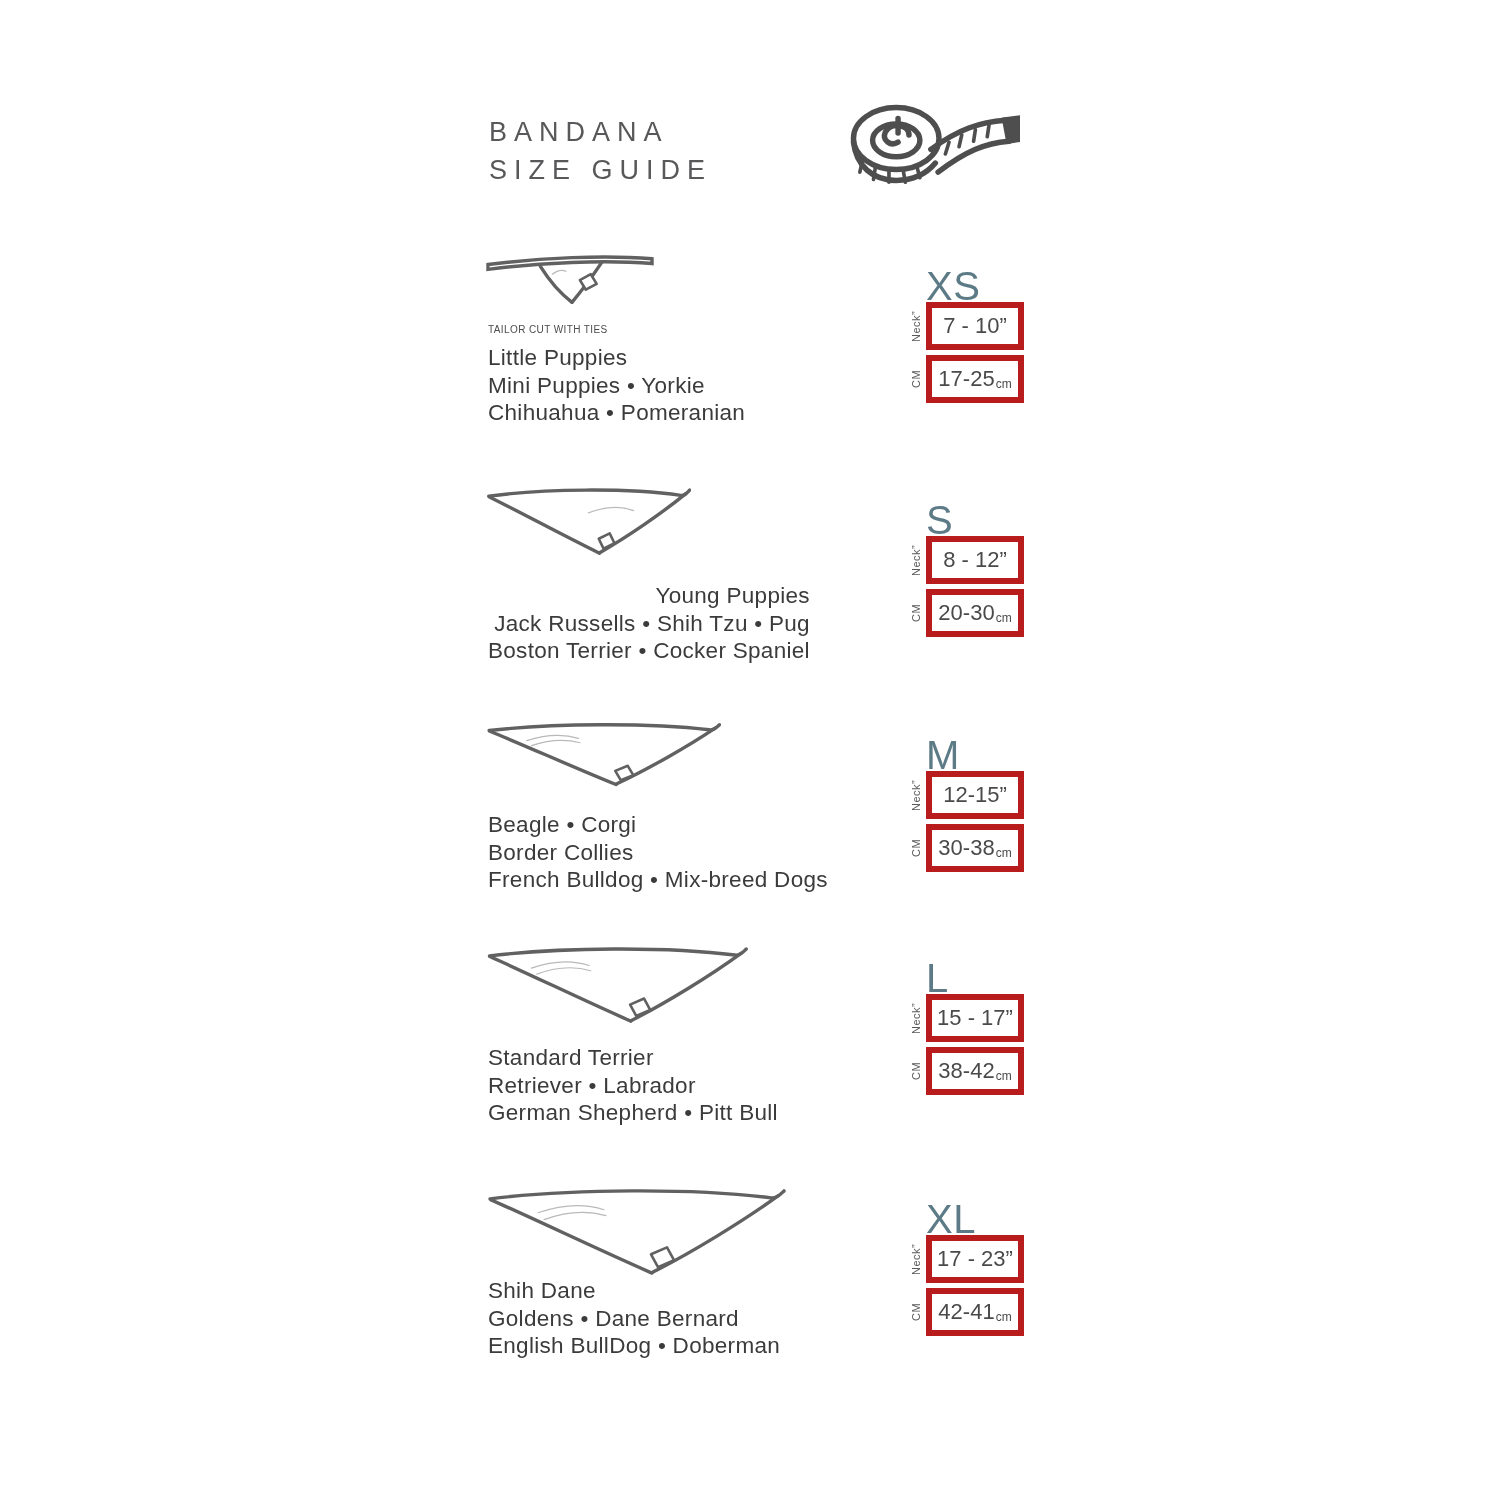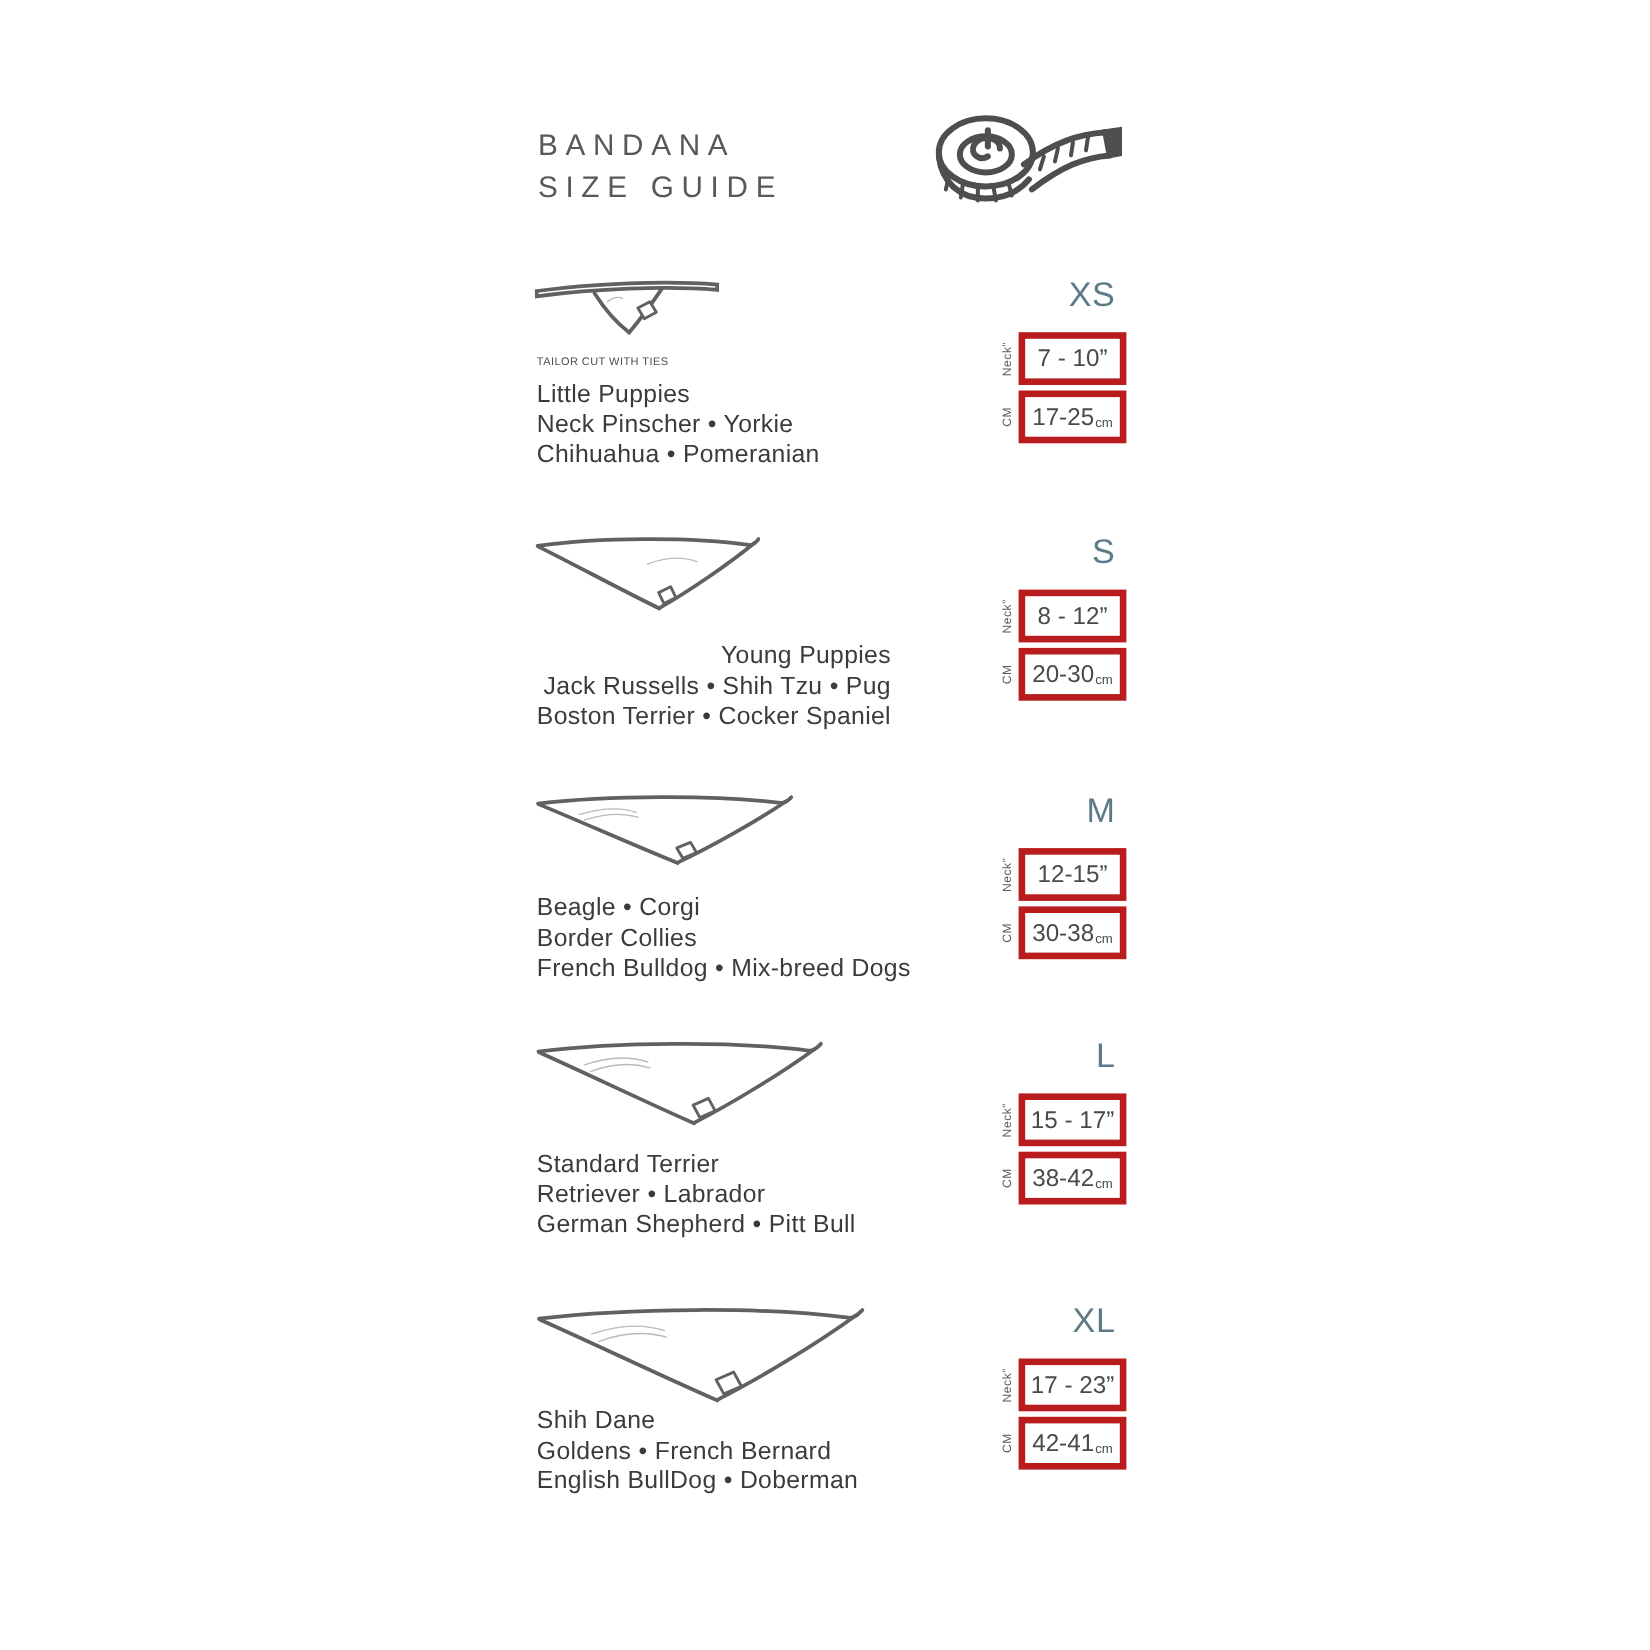--- a/index.html
+++ b/index.html
@@ -30,21 +30,21 @@
   .textblock{position:absolute;left:2px;color:#3b3b3b;font-size:22.5px;line-height:27.5px;letter-spacing:0.3px;}
   .sec-0 .textblock{top:73px;}
   .sec-1 .textblock{top:98px;text-align:right;}
   .sec-2 .textblock{top:92px;}
   .sec-3 .textblock{top:102px;}
   .sec-4 .textblock{top:94px;}
   .note{font-size:10px;line-height:13px;color:#4c4c4c;letter-spacing:0.4px;margin-bottom:8px;}
 
   
   .rightcol{position:absolute;left:424px;top:0;width:112px;height:150px;}
-  .size-tag{position:absolute;left:16px;top:0;width:88px;text-align:right;font-size:31px;color:#5d7b87;letter-spacing:0.5px;}
+  .size-tag{position:absolute;left:16px;top:14px;width:88px;text-align:left;font-size:40px;color:#5d7b87;letter-spacing:0.5px;}
   .meas-row{position:absolute;left:0;display:flex;align-items:center;}
   .neck-row{top:52px;}
   .cm-row{top:105px;}
   .vlabel{width:16px;height:38px;writing-mode:vertical-rl;transform:rotate(180deg);text-align:center;font-size:11px;color:#585858;letter-spacing:0.5px;}
   .box{width:86px;height:36px;border:6px solid #b91c1c;background:#ffffff;display:flex;align-items:center;justify-content:center;font-size:22px;color:#4a4a4a;}
   .cm-suffix{font-size:12px;align-self:flex-end;margin-bottom:6px;margin-left:1px;color:#4a4a4a;}
 
   
   .outline{fill:none;stroke:#616161;stroke-width:3.4;stroke-linecap:round;vector-effect:non-scaling-stroke;}
   .fold{fill:none;stroke:#b9b9b9;stroke-width:1.2;stroke-linecap:round;vector-effect:non-scaling-stroke;}
@@ -91,21 +91,21 @@
         <path class="outline" d="M2,15 C55,8 120,5 168,9 L168,14 C120,10 55,13 2,20 Z"></path>
         <path class="outline" d="M55,17 C63,30 74,44 87,54"></path>
         <path class="outline" d="M117,13 C107,28 96,43 87,54"></path>
         <path class="tag" d="M95,31 l11,-6 l6,10 l-11,6 z"></path>
         <path class="fold" d="M67,25 C72,21 77,20 81,22"></path>
       </svg>
     </div>
     <div class="textblock">
       <div class="note">TAILOR CUT WITH TIES</div>
       <div class="breed-line">Little Puppies</div>
-      <div class="breed-line">Neck Pinscher • Yorkie</div>
+      <div class="breed-line">Mini Puppies • Yorkie</div>
       <div class="breed-line">Chihuahua • Pomeranian</div>
     </div>
     <div class="rightcol">
       <div class="size-tag">XS</div>
       <div class="meas-row neck-row">
         <div class="vlabel">Neck”</div>
         <div class="box">
             <span>7 - 10”</span>
           </div>
       </div>
@@ -226,21 +226,21 @@
         <path class="outline" d="M4,16 C85,6 208,5 285,15 C291,16 295,11 298,8"></path>
         <path class="outline" d="M292,13 C258,38 206,70 167,90"></path>
         <path class="outline" d="M5,17 C52,38 118,70 166,91"></path>
         <path class="tag" d="M165,72 l16,-7 l7,13 l-16,7 z"></path>
         <path class="fold" d="M52,30 C78,21 100,21 118,27"></path>
         <path class="fold" d="M58,37 C82,28 103,28 120,33"></path>
       </svg>
     </div>
     <div class="textblock">
       <div class="breed-line">Shih Dane</div>
-      <div class="breed-line">Goldens • French Bernard</div>
+      <div class="breed-line">Goldens • Dane Bernard</div>
       <div class="breed-line">English BullDog • Doberman</div>
     </div>
     <div class="rightcol">
       <div class="size-tag">XL</div>
       <div class="meas-row neck-row">
         <div class="vlabel">Neck”</div>
         <div class="box">
             <span>17 - 23”</span>
           </div>
       </div>

